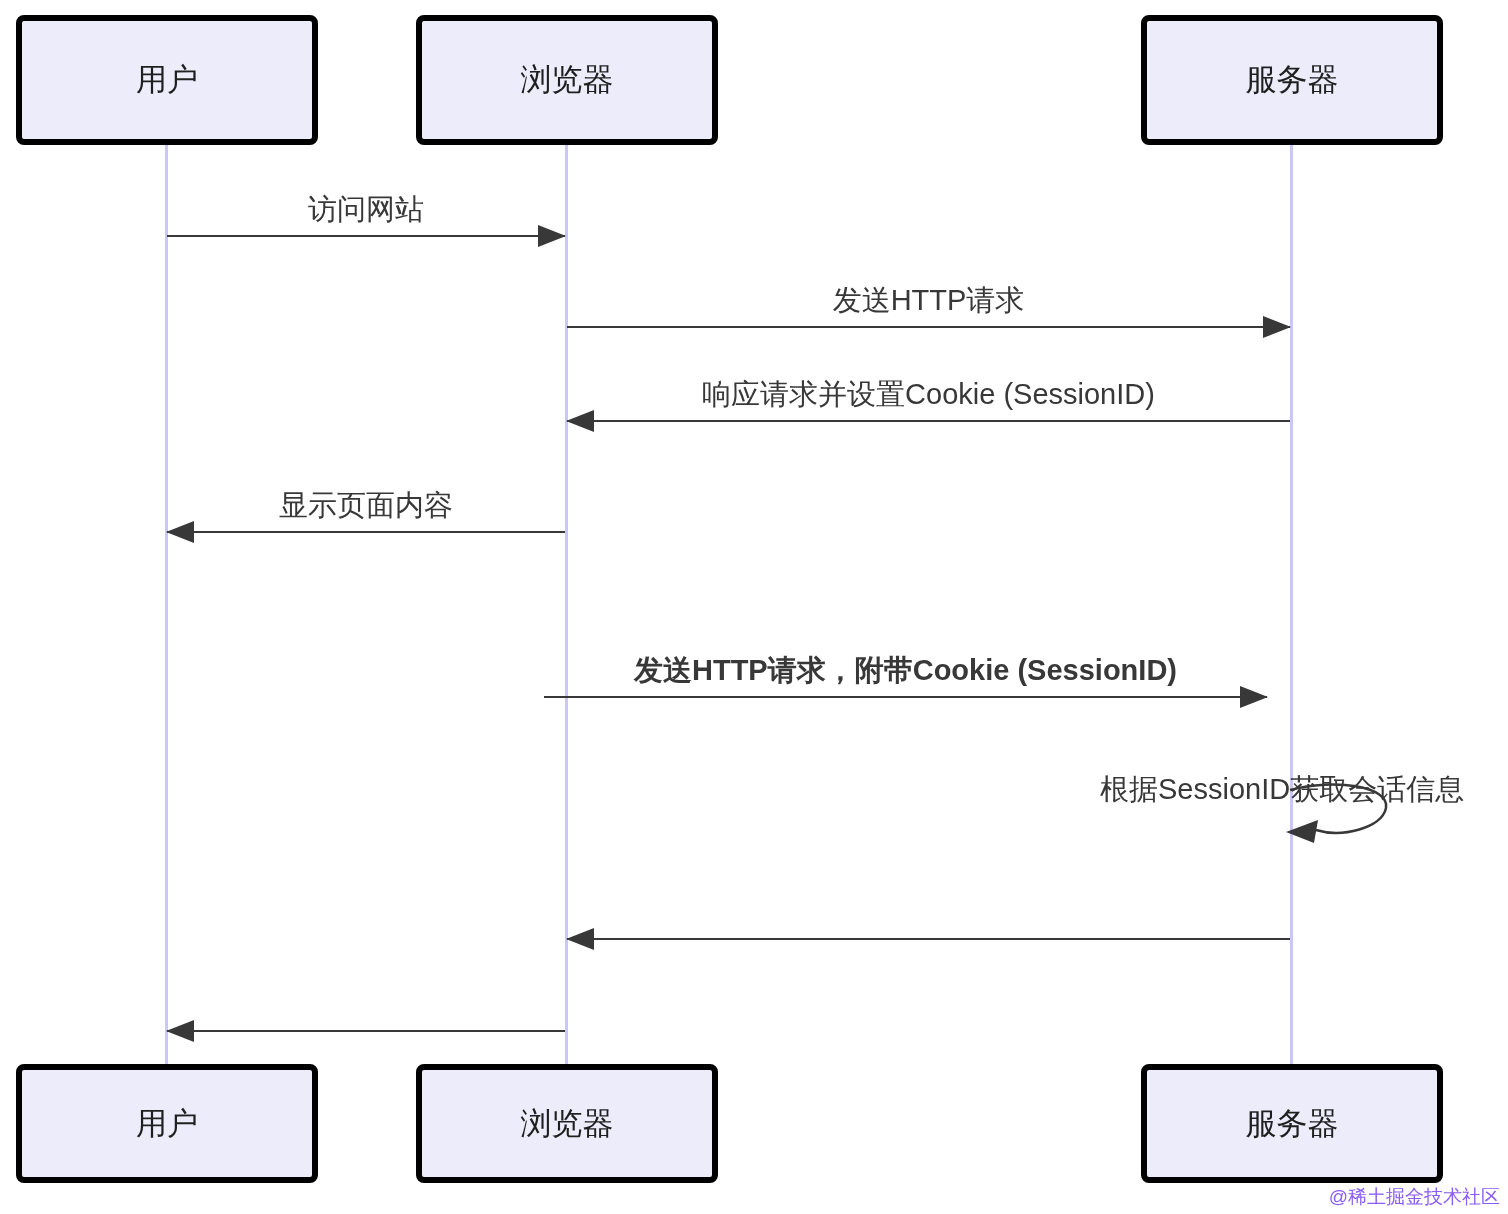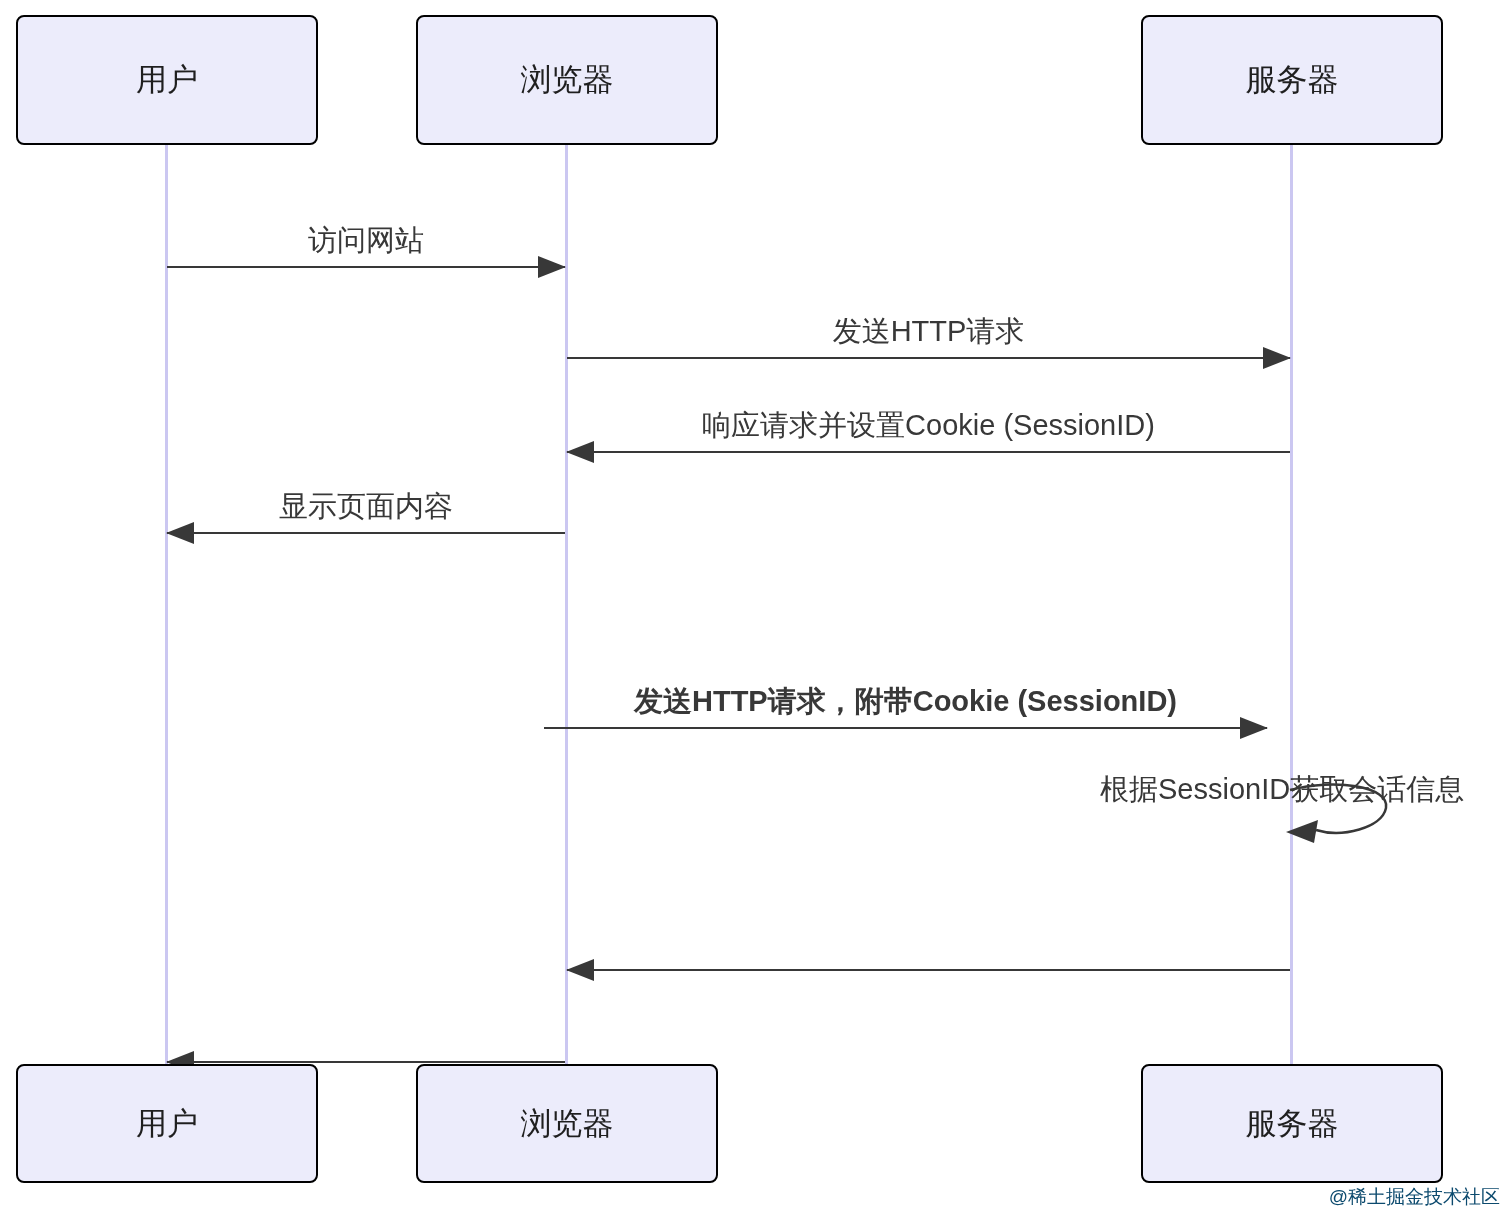--- a/index.html
+++ b/index.html
@@ -11,42 +11,41 @@
     position: relative;
     width: 1508px;
     height: 1214px;
     background: #ffffff;
     overflow: hidden;
   }
   .actor-box {
     position: absolute;
     width: 302px;
     background: #ececfb;
-    border: 2px solid #000000;
+    border: 6px solid #000000;
     border-radius: 8px;
     box-sizing: border-box;
     display: flex;
     align-items: center;
     justify-content: center;
     color: #1f1f1f;
     font-size: 31px;
   }
   .actor-box.top { top: 15px; height: 130px; }
   .actor-box.bottom { top: 1064px; height: 119px; }
   .lifeline {
     position: absolute;
     top: 145px;
     height: 919px;
     width: 3px;
     background: #cbc7f1;
   }
   .message {
     position: absolute;
     height: 58px;
-    margin-top: 31px;
   }
   .msg-label {
     position: absolute;
     left: 0; right: 0; top: 0;
     height: 38px;
     line-height: 38px;
     text-align: center;
     font-size: 29px;
     color: #383838;
     white-space: nowrap;
@@ -81,21 +80,21 @@
   .self-loop {
     position: absolute;
     left: 1284px;
     top: 780px;
   }
   .watermark {
     position: absolute;
     right: 8px;
     bottom: 4px;
     font-size: 19px;
-    color: #0c4a6e;
+    color: #8b5cf6;
   }
 </style>
 </head>
 <body>
 
 <div id="canvas">
 
   <div class="lifeline" style="left:165px;"></div>
   <div class="lifeline" style="left:565px;"></div>
   <div class="lifeline" style="left:1290px;"></div>
@@ -121,21 +120,21 @@
     <div class="msg-line"></div>
     <div class="arrowhead left"></div>
   </div>
 
   <div class="message" style="left:567px; top:281px; width:723px;">
     <div class="msg-label">发送HTTP请求</div>
     <div class="msg-line"></div>
     <div class="arrowhead right"></div>
   </div>
 
-  <div class="message" style="left:167px; top:456px; width:398px;">
+  <div class="message" style="left:167px; top:486px; width:398px;">
     <div class="msg-label">显示页面内容</div>
     <div class="msg-line"></div>
     <div class="arrowhead left"></div>
   </div>
 
 
   <div class="message" style="left:544px; top:651px; width:723px;font-weight:bold;">
     <div class="msg-label">发送HTTP请求，附带Cookie (SessionID)</div>
     <div class="msg-line"></div>
     <div class="arrowhead right"></div>

